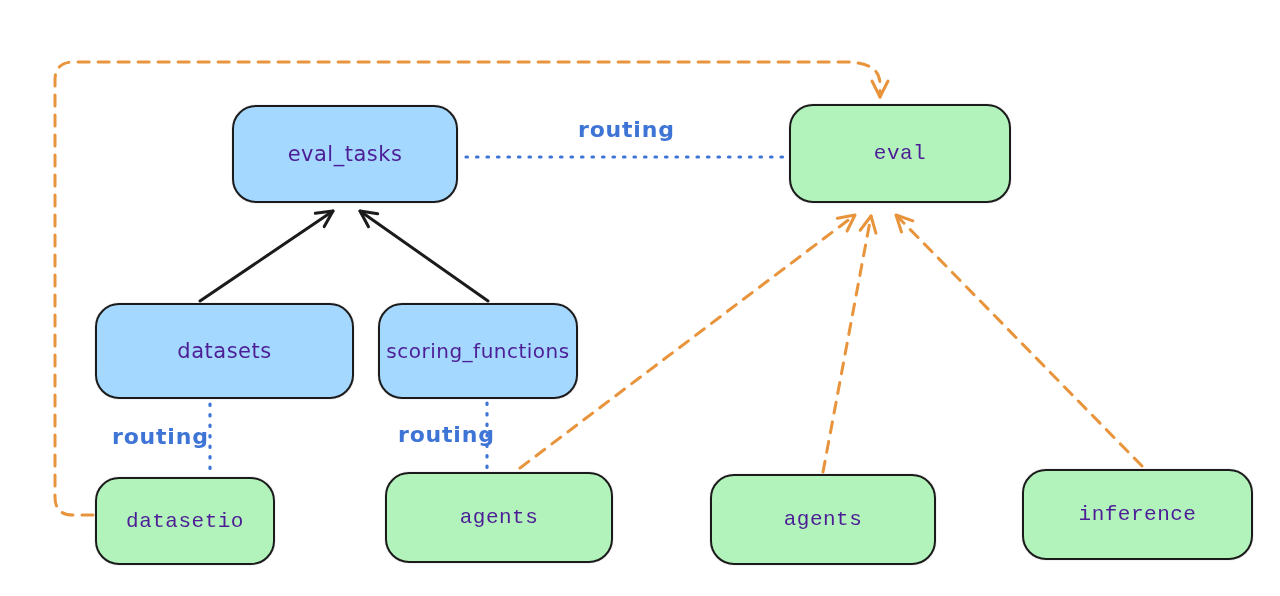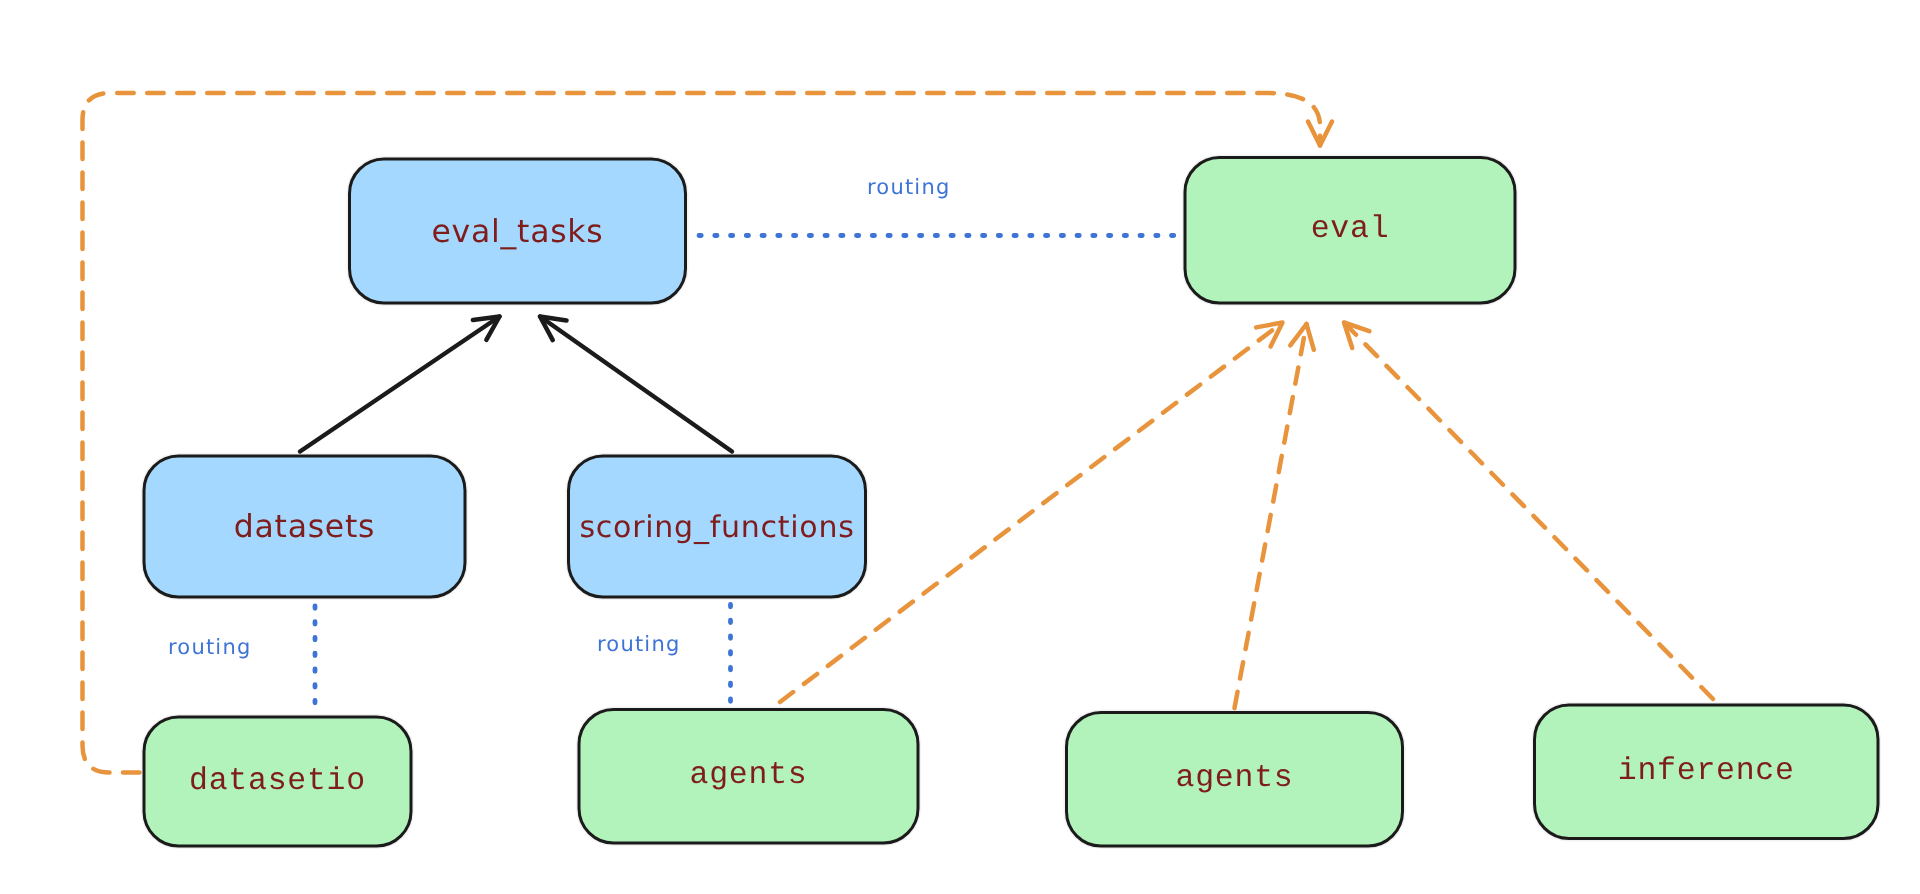--- a/index.html
+++ b/index.html
@@ -49,34 +49,34 @@
   .node {
     position: absolute;
     box-sizing: border-box;
     border: 2.6px solid var(--stroke);
     border-radius: 24px;
     display: flex;
     align-items: center;
     justify-content: center;
     font-size: 21px;
     letter-spacing: 0.5px;
-    color: #7f1d1d;
+    color: #4c1d95;
     box-shadow: 0 0 0 1px rgba(27,27,27,0.06);
   }
   .node-blue  { background: var(--blue-node); }
   .node-green { background: var(--green-node); font-family: Liberation Mono, monospace; }
   .routing-label {
     position: absolute;
     color: var(--routing-line);
-    font-weight: 400;
-    font-size: 14px;
+    font-weight: 700;
+    font-size: 22px;
     letter-spacing: 0.8px;
   }
   .n-eval-tasks        { left: 232px; top: 105px; width: 226px; height: 98px; }
-  .n-datasets          { left: 95px;  top: 303px; width: 216px; height: 96px; }
+  .n-datasets          { left: 95px;  top: 303px; width: 259px; height: 96px; }
   .n-scoring-functions { left: 378px; top: 303px; width: 200px; height: 96px; font-size: 20px; }
   .n-eval              { left: 789px; top: 104px; width: 222px; height: 99px; }
   .n-datasetio         { left: 95px;  top: 477px; width: 180px; height: 88px; }
   .n-scoring           { left: 385px; top: 472px; width: 228px; height: 91px; }
   .n-agents            { left: 710px; top: 474px; width: 226px; height: 91px; align-items: center; }
   .n-inference         { left: 1022px; top: 469px; width: 231px; height: 91px; }
   .l-routing-top  { left: 578px; top: 117px; }
   .l-routing-left { left: 112px; top: 424px; }
   .l-routing-mid  { left: 398px; top: 422px; }
 </style>

